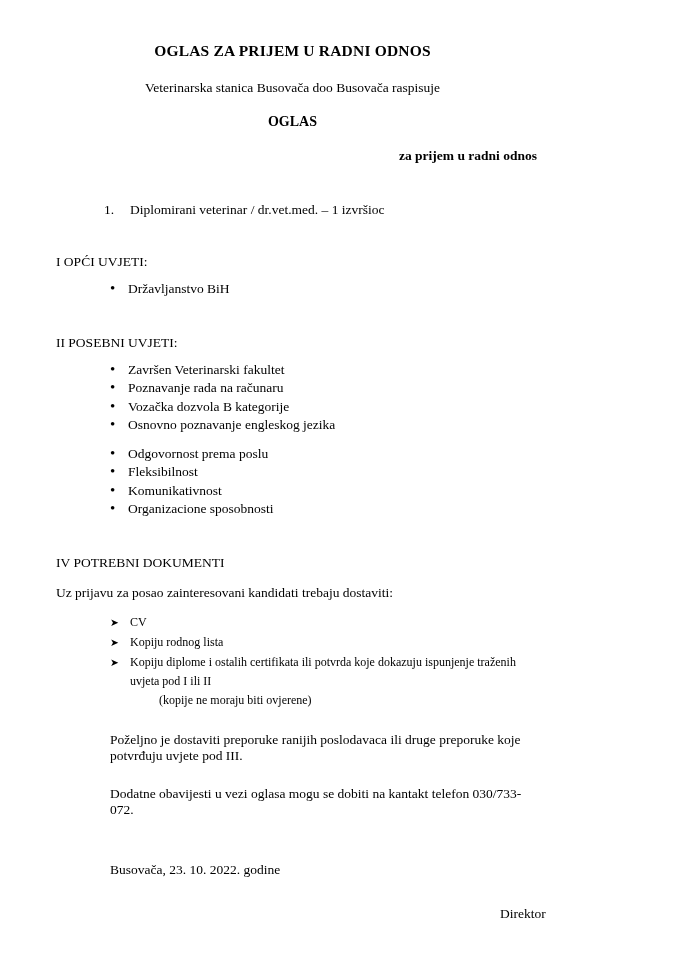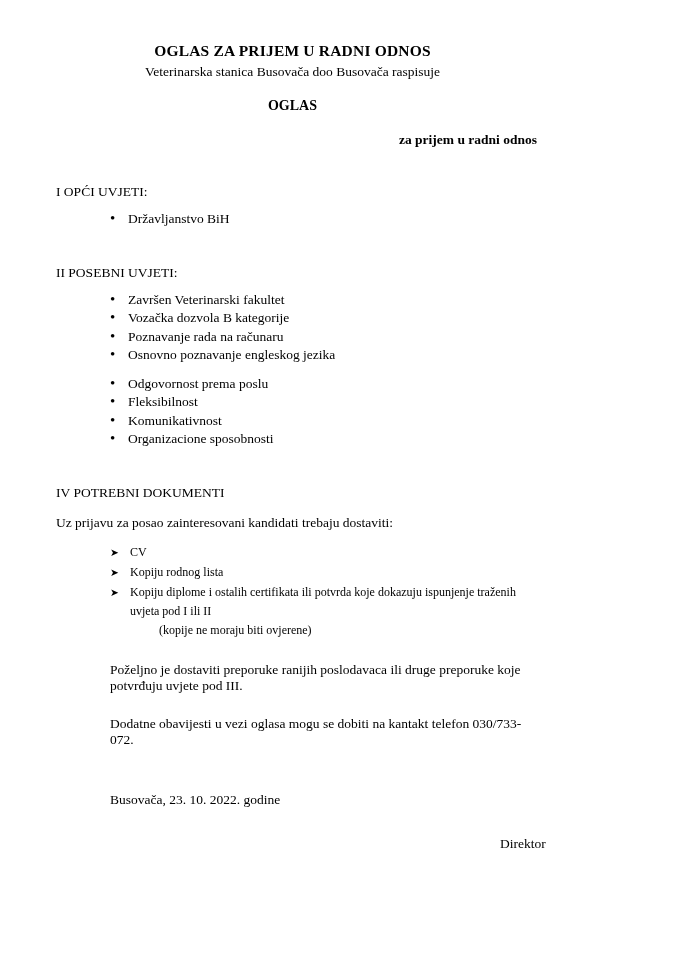--- a/index.html
+++ b/index.html
@@ -25,21 +25,21 @@
   .doc-title {
     text-align: center;
     font-weight: bold;
     font-size: 15.5px;
     letter-spacing: 0.2px;
     margin: 12px 0 0 0;
   }
   .subtitle {
     text-align: center;
     font-size: 13.5px;
-    margin: 4px 0 0 0;
+    margin: 20px 0 0 0;
   }
   .center-bold {
     text-align: center;
     font-weight: bold;
     font-size: 14px;
     margin: 18px 0 0 0;
   }
   .center-bold-sm {
     text-align: right;
     font-weight: bold;
@@ -130,31 +130,34 @@
 <div class="page">
 
   <div class="doc-title">OGLAS ZA PRIJEM U RADNI ODNOS</div>
 
   <div class="subtitle">Veterinarska stanica Busovača doo Busovača raspisuje</div>
 
   <div class="center-bold">OGLAS</div>
 
   <div class="center-bold-sm">za prijem u radni odnos</div>
 
+  <div class="numbered">
+    <span class="num">1.</span><span>Diplomirani veterinar / dr.vet.med. – 1 izvršioc</span>
+  </div>
 
   <div class="section-head">I OPĆI UVJETI:</div>
   <ul class="bullets">
     <li>Državljanstvo BiH</li>
   </ul>
 
   <div class="section-head">II POSEBNI UVJETI:</div>
   <ul class="bullets">
     <li>Završen Veterinarski fakultet</li>
+    <li>Poznavanje rada na računaru</li>
     <li>Vozačka dozvola B kategorije</li>
-    <li>Poznavanje rada na računaru</li>
     <li>Osnovno poznavanje engleskog jezika</li>
   </ul>
 
   <ul class="bullets">
     <li>Odgovornost prema poslu</li>
     <li>Fleksibilnost</li>
     <li>Komunikativnost</li>
     <li>Organizacione sposobnosti</li>
   </ul>
 

